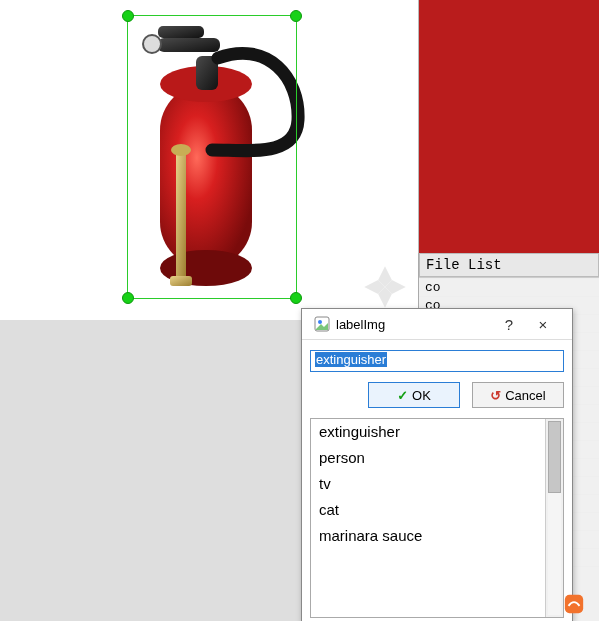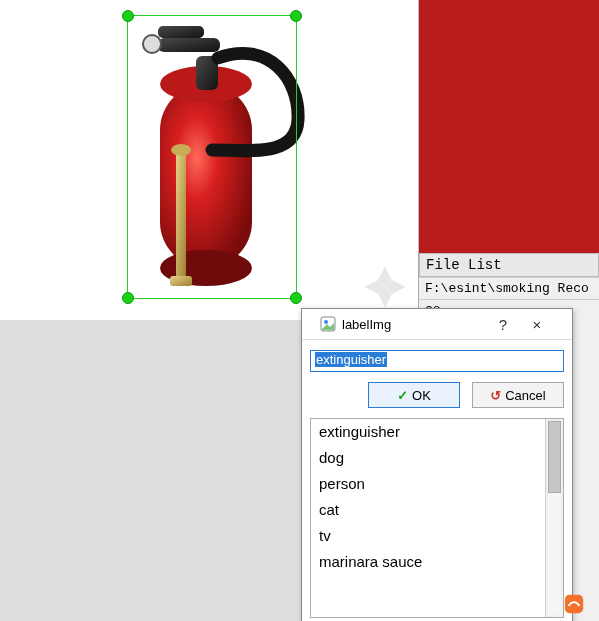--- a/index.html
+++ b/index.html
@@ -11,21 +11,21 @@
   .sel{position:absolute;border:1px solid #2acc2a;}
   .handle{position:absolute;width:10px;height:10px;background:#17d117;border:1px solid #0c9a0c;border-radius:50%;}
   
   .side{position:absolute;right:0;top:253px;width:180px;height:368px;background:#f0f0f0;border-left:1px solid #aaa;}
   .panel-title{background:#e8e8e8;border:1px solid #bbb;padding:3px 6px;font-family:"Courier New",monospace;font-size:14px;}
   .file-path{padding:3px 6px;font-family:"Courier New",monospace;font-size:13px;white-space:nowrap;border-top:1px solid #ccc;}
   .file-list{border-top:1px solid #ccc;}
   .file-row{padding:1px 6px;font-family:"Courier New",monospace;font-size:13px;white-space:nowrap;border-top:1px solid #eee;}
   
   .dlg{position:absolute;left:301px;top:308px;width:270px;height:312px;background:#fff;border:1px solid #888;box-shadow:1px 2px 6px rgba(0,0,0,.25);} 
-  .dlg-titlebar{height:30px;display:flex;align-items:center;padding:0 18px;background:#fff;border-bottom:1px solid #ddd;}
+  .dlg-titlebar{height:30px;display:flex;align-items:center;padding:0 12px;background:#fff;border-bottom:1px solid #ddd;}
   .dlg-icon{width:16px;height:16px;margin-right:6px;}
   .dlg-title{flex:1;font-size:13px;}
   .dlg-tbtn{width:34px;height:22px;display:inline-flex;align-items:center;justify-content:center;font-size:15px;color:#333;}
   .dlg-body{padding:10px 8px 6px;}
   .dlg-input{width:100%;height:22px;box-sizing:border-box;border:1px solid #2a7dd6;padding:1px 4px;font-size:13px;}
   .dlg-input .seltext{background:#2a7dd6;color:#fff;padding:0 1px;}
   .dlg-btnrow{display:flex;justify-content:flex-end;gap:12px;margin-top:10px;}
   .btn{display:inline-flex;align-items:center;justify-content:center;height:24px;min-width:70px;padding:0 10px;background:#f3f3f3;border:1px solid #a5a5a5;font-size:13px;cursor:pointer;}
   .btn.primary{border:1px solid #2a7dd6;background:#eaf3fd;}
   .btn .glyph{margin-right:4px;display:inline-block;}
@@ -98,21 +98,20 @@
       <div class="handle" style="right:-6px;top:-6px;"></div>
       <div class="handle" style="left:-6px;bottom:-6px;"></div>
       <div class="handle" style="right:-6px;bottom:-6px;"></div>
     </div>
   </div>
 
   <div class="below"></div>
 
   <div class="side">
     <div class="panel-title">File List</div>
-    <div class="file-path">F:\esint\smoking Reco</div>
     <div class="file-list" id="file-rows">
         <div class="file-row">co</div>
         <div class="file-row">co</div>
         <div class="file-row">co</div>
         <div class="file-row">co</div>
         <div class="file-row">co</div>
         <div class="file-row">co</div>
         <div class="file-row">co</div>
         <div class="file-row">co</div>
         <div class="file-row">co</div>
@@ -148,24 +147,23 @@
           <span>OK</span>
         </div>
         <div class="btn">
           <span class="glyph" style="color:#cc3a2e;font-weight:bold;">↺</span>
           <span>Cancel</span>
         </div>
       </div>
       <div class="dlg-list">
         <div class="dlg-list-inner" id="label-list">
             <div class="dlg-list-item">extinguisher</div>
-            <div class="dlg-list-item">dog</div>
             <div class="dlg-list-item">person</div>
+            <div class="dlg-list-item">tv</div>
             <div class="dlg-list-item">cat</div>
-            <div class="dlg-list-item">tv</div>
             <div class="dlg-list-item">marinara sauce</div>
           </div>
         <div class="dlg-scroll">
           <div class="track"></div>
           <div class="thumb"></div>
         </div>
       </div>
     </div>
   </div>
 

